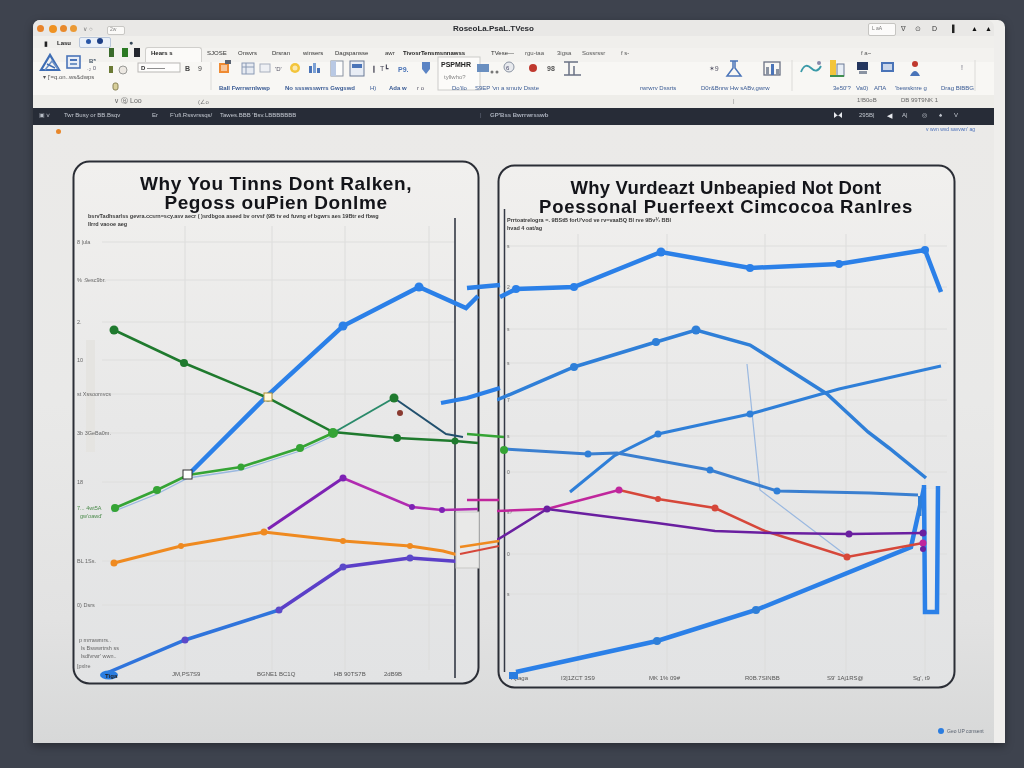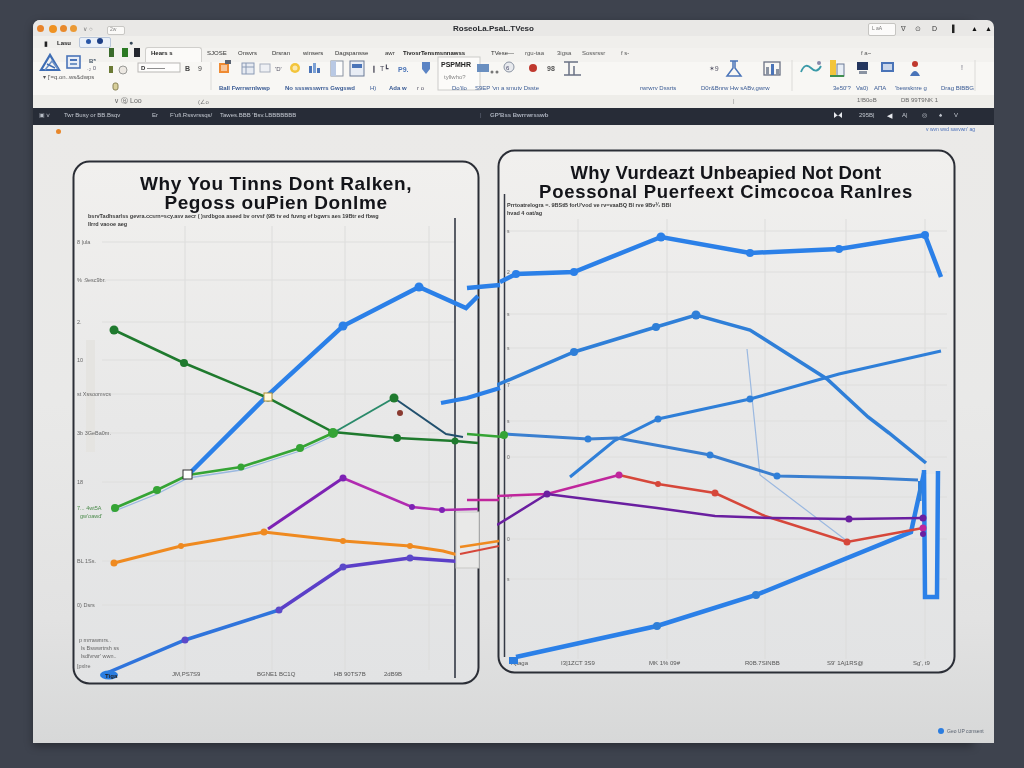--- a/index.html
+++ b/index.html
@@ -1,20 +1,20 @@
 <!DOCTYPE html>
 <html><head>
 <meta charset="utf-8">
 <style>
   html,body{margin:0;padding:0;}
   #stage{position:relative;width:1024px;height:768px;background:#3e434e;overflow:hidden;
          font-family:"Liberation Sans",sans-serif;}
   .abs{position:absolute;}
   #win{position:absolute;left:33px;top:20px;width:940px;height:723px;background:#efeeec;
-       border-radius:7px 7px 0 0;box-shadow:0 3px 8px rgba(0,0,0,0.35);}
+       border-radius:7px 7px 0 0;box-shadow:0 3px 8px rgba(0,0,0,0.35);padding-left:32px;}
   .t{position:absolute;white-space:nowrap;line-height:1;}
   .dot{position:absolute;border-radius:50%;}
 </style>
 </head>
 <body>
 <div id="stage">
   <div id="win">
 
     <div class="abs" style="left:0;top:0;width:961px;height:16px;background:#e9e8e6;border-radius:7px 7px 0 0;"></div>
     <div class="dot" style="left:4px;top:5px;width:7px;height:7px;background:#e8832a;"></div>
@@ -305,21 +305,21 @@
         <g font-size="6" fill="#555">
           <text x="100" y="516">JM,PS7S9</text>
           <text x="185" y="516">BGNE1 BC1Q</text>
           <text x="262" y="516">HB 90TS7B</text>
           <text x="312" y="516">2dB9B</text>
         </g>
         <ellipse cx="37" cy="515" rx="9" ry="4.5" fill="#2b7de0"></ellipse>
         <text x="33" y="518" font-size="6" fill="#222" font-weight="bold">Tiga</text>
       </svg>
     </div>
-    <div id="panelR" class="abs" style="left:464px;top:129px;">
+    <div id="panelR" class="abs" style="left:464px;top:144px;">
       <svg width="459" height="525" viewBox="0 0 459 525">
           <defs>
             <linearGradient id="pgr" x1="0" y1="0" x2="0" y2="1">
               <stop offset="0" stop-color="#f1f0ee"></stop>
               <stop offset="0.5" stop-color="#e8e8e8"></stop>
               <stop offset="1" stop-color="#e2e3e4"></stop>
             </linearGradient>
           </defs>
         <rect x="1.5" y="1.5" width="456" height="522" rx="16" fill="url(#pgr)" stroke="#2b2e36" stroke-width="2"></rect>
         <text x="229" y="30" text-anchor="middle" font-size="18.5" font-weight="bold" fill="#131419" letter-spacing="0.2">Why Vurdeazt Unbeapied Not Dont</text>

